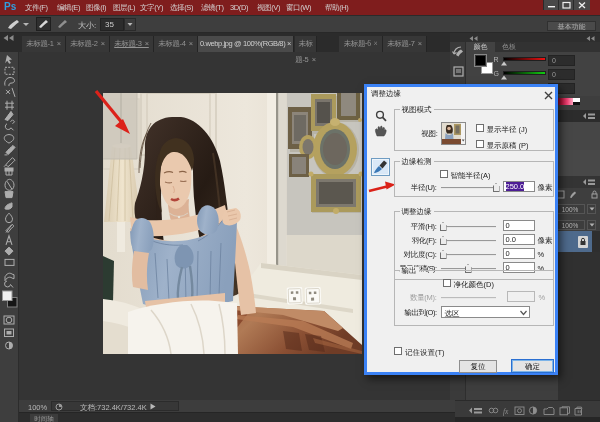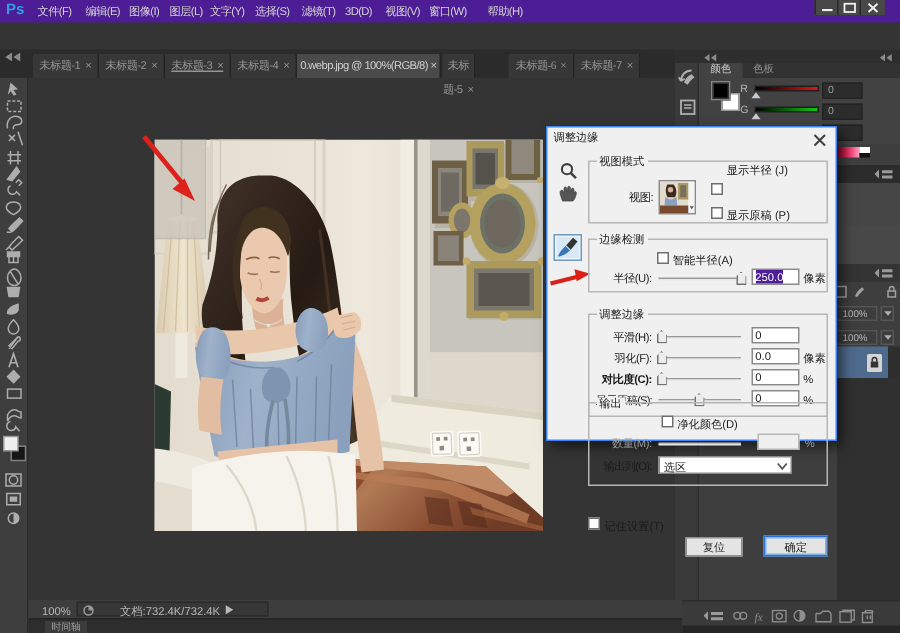--- a/index.html
+++ b/index.html
@@ -1,37 +1,37 @@
 <!DOCTYPE html>
 <html><head>
 <meta charset="utf-8">
 <style>
 html,body{margin:0;padding:0;background:#343434;}
 *{box-sizing:border-box;}
 #app{position:relative;width:600px;height:422px;background:#343434;font-family:"Liberation Sans",sans-serif;overflow:hidden;}
 .abs{position:absolute;}
-#menubar{left:0;top:0;width:600px;height:15px;background:#4c1d95;color:#d4d4d4;font-size:8px;}
+#menubar{left:0;top:0;width:600px;height:15px;background:#7f1d1d;color:#d4d4d4;font-size:8px;}
 #menubar .mi{position:absolute;top:3px;letter-spacing:-0.4px;font-size:7.5px;}
 .winbtn{position:absolute;top:0px;height:10px;background:#484848;color:#f0f0f0;text-align:center;border-left:1px solid #2a2a2a;}
 #optbar{left:0;top:15px;width:600px;height:18px;background:#3e3e3e;border-top:1px solid #2b2b2b;border-bottom:1px solid #282828;color:#c6c6c6;font-size:8px;}
 .obox{position:absolute;background:#2c2c2c;border:1px solid #222;color:#ccc;}
 #wsp{position:absolute;left:547px;top:5px;width:49px;height:10px;background:#4a4a4a;border:1px solid #303030;color:#b5b5b5;font-size:7px;line-height:9px;text-align:center;}
 #tabbar{left:0;top:33px;width:450px;height:19px;background:#2b2b2b;}
 .tab{position:absolute;top:3px;height:16px;background:#373737;border-right:1px solid #242424;color:#949494;font-size:7.5px;line-height:16px;text-align:center;letter-spacing:-0.4px;}
 .tab.active{background:#4a4a4a;color:#d0d0d0;}
 #toolbar{left:0;top:52px;width:19px;height:370px;background:#3e3e3e;border-right:1px solid #2c2c2c;}
 #statusbar{left:19px;top:400px;width:436px;height:12px;background:#3d3d3d;color:#b9b9b9;font-size:7.5px;}
 #timeline{left:19px;top:412px;width:436px;height:10px;background:#2d2d2d;border-top:1px solid #252525;}
 #tltab{position:absolute;left:11px;top:1px;width:28px;height:9px;background:#3c3c3c;color:#9d9d9d;font-size:6.5px;text-align:center;line-height:9px;}
 
 #rpanelbg{left:455px;top:33px;width:145px;height:389px;background:#3e3e3e;}
 #iconstrip{left:450px;top:33px;width:16px;height:367px;background:#3a3a3a;border-right:1px solid #2e2e2e;}
 .phead{position:absolute;background:#2e2e2e;}
 
-#dialog{left:364px;top:84px;width:194px;height:210px;background:#f0f0f0;border:1px solid #3b82f6;box-shadow:3px 4px 8px rgba(0,0,0,0.55);font-size:7.5px;color:#1a1a1a;}
+#dialog{left:364px;top:84px;width:194px;height:291px;background:#f0f0f0;border:3px solid #3b82f6;box-shadow:3px 4px 8px rgba(0,0,0,0.55);font-size:7.5px;color:#1a1a1a;}
 .group{position:absolute;border:1px solid #b6b6b6;}
 .glabel{position:absolute;top:-4.5px;left:5px;background:#f0f0f0;padding:0 2px;font-size:7.5px;color:#1a1a1a;line-height:8px;}
 .cb{position:absolute;width:8px;height:8px;background:#fff;border:1px solid #6e6e6e;}
 .dlab{position:absolute;font-size:7.5px;color:#1a1a1a;text-align:right;letter-spacing:-0.3px;}
 .track{position:absolute;height:2px;border-top:1px solid #999;border-bottom:1px solid #e8e8e8;}
 .thumb{position:absolute;width:7px;height:9px;background:#ececec;border:1px solid #707070;clip-path:polygon(50% 0,100% 38%,100% 100%,0 100%,0 38%);}
 .vbox{position:absolute;width:32px;height:11px;background:#fff;border:1px solid #8a8a8a;font-size:7.5px;line-height:9px;padding-left:2px;color:#1a1a1a;}
 .unit{position:absolute;font-size:7.5px;color:#1a1a1a;}
 .btn{position:absolute;background:#e4e4e4;border:1px solid #8f8f8f;text-align:center;font-size:7.5px;color:#1a1a1a;}
 .gray{color:#9f9f9f !important;}
@@ -243,20 +243,42 @@
           <rect x="4" y="6" width="7" height="1.4" fill="#efefef"></rect>
         </svg></div>
     <div class="winbtn" style="left:558px;width:15px;"><svg width="15" height="10">
           <rect x="4" y="2.5" width="7" height="5.5" fill="none" stroke="#efefef" stroke-width="1.2"></rect>
         </svg></div>
     <div class="winbtn" style="left:573px;width:17px;"><svg width="17" height="10">
           <path d="M5 2.5 L11 8 M11 2.5 L5 8" stroke="#efefef" stroke-width="1.3"></path>
         </svg></div>
   </div>
 
+  <div id="optbar" class="abs">
+    <svg class="abs" style="left:5px;top:2px" width="26" height="13">
+      <path d="M3 10 C5 6 9 4 12 2 L14 4 C10 7 8 9 6 11 Z" fill="#cfcfcf"></path>
+      <path d="M18 5 l3 3 l3 -3 z" fill="#b5b5b5"></path>
+    </svg>
+    <div class="abs" style="left:36px;top:1px;width:15px;height:14px;background:#2f2f2f;border:1px solid #1f1f1f;">
+      <svg width="13" height="12">
+          <path d="M2 9 C4 6 7 4 9 2 L11 4 C8 6 6 8 4 10 Z" fill="#d8d8d8"></path>
+        </svg>
+    </div>
+    <svg class="abs" style="left:56px;top:2px" width="13" height="13">
+        <path d="M2 9 C4 6 7 4 9 2 L11 4 C8 6 6 8 4 10 Z" fill="#8f8f8f"></path>
+      </svg>
+    <span class="abs" style="left:78px;top:4px;">大小:</span>
+    <div class="obox" style="left:100px;top:2px;width:24px;height:13px;line-height:12px;padding-left:4px;">35</div>
+    <div class="abs" style="left:124px;top:2px;width:12px;height:13px;background:#3c3c3c;border:1px solid #2a2a2a;">
+      <svg width="10" height="11">
+          <path d="M2.5 4 l2.5 3 l2.5 -3 z" fill="#b8b8b8"></path>
+        </svg>
+    </div>
+    <div id="wsp">基本功能</div>
+  </div>
 
   <div id="tabbar" class="abs">
     <svg class="abs" style="left:3px;top:2px" width="12" height="6">
         <path d="M5 0 L0.5 3 L5 6 Z M10.5 0 L6 3 L10.5 6 Z" fill="#8a8a8a"></path>
       </svg>
     <div class="tab" style="left:22px;width:44px;">未标题-1&nbsp;&nbsp;×</div>
     <div class="tab" style="left:66px;width:44px;">未标题-2&nbsp;&nbsp;×</div>
     <div class="tab" style="left:110px;width:44px;text-decoration:underline;">未标题-3&nbsp;&nbsp;×</div>
     <div class="tab" style="left:154px;width:44px;">未标题-4&nbsp;&nbsp;×</div>
     <div class="tab active" style="left:198px;width:96px;">0.webp.jpg @ 100%(RGB/8)&nbsp;×</div>
@@ -504,21 +526,21 @@
             <rect x="13.5" y="2.5" width="4" height="8" fill="#776f60"></rect>
             <path d="M5 2 C3.5 4 3.5 8 5 10.5 L10 10.5 C11.5 8 11 4 9 2 Z" fill="#3a2c20"></path>
             <circle cx="7" cy="5.5" r="1.8" fill="#d8b296"></circle>
             <path d="M3.5 10 C5.5 12.5 9 12.5 11 10 L11.5 16 L3 16 Z" fill="#8ba1bd"></path>
             <rect x="0" y="16" width="19" height="5" fill="#7a4a30"></rect>
             <rect x="19" y="0" width="4" height="21" fill="#f4f4f4"></rect>
             <path d="M19.8 16.5 l1.4 2 l1.4 -2 z" fill="#555"></path>
           </svg>
       </div>
       <div class="cb" style="left:81px;top:14px;"></div>
-      <div class="abs" style="left:92px;top:1px;">显示半径 (J)</div>
+      <div class="abs" style="left:92px;top:15px;">显示半径 (J)</div>
       <div class="cb" style="left:81px;top:30px;"></div>
       <div class="abs" style="left:92px;top:31px;">显示原稿 (P)</div>
     </div>
 
     <div class="group" style="left:26.5px;top:74px;width:160px;height:36px;">
       <div class="glabel">边缘检测</div>
       <div class="cb" style="left:45px;top:8px;"></div>
       <div class="abs" style="left:56px;top:9px;">智能半径(A)</div>
       <div class="dlab" style="left:8px;top:21px;width:34px;">半径(U):</div>
       <div class="track" style="left:46px;top:25px;width:55px;"></div>
@@ -531,21 +553,21 @@
       <div class="glabel">调整边缘</div>
       <div class="dlab" style="left:8px;top:10px;width:34px;">平滑(H):</div>
       <div class="track" style="left:46px;top:14px;width:55px;"></div>
       <div class="thumb" style="left:45px;top:10px;"></div>
       <div class="vbox" style="left:108px;top:8px;">0</div>
       <div class="dlab" style="left:8px;top:24px;width:34px;">羽化(F):</div>
       <div class="track" style="left:46px;top:28px;width:55px;"></div>
       <div class="thumb" style="left:45px;top:24px;"></div>
       <div class="vbox" style="left:108px;top:22px;">0.0</div>
       <div class="unit" style="left:143px;top:24px;">像素</div>
-      <div class="dlab" style="left:2px;top:38px;width:40px;font-weight:bold;">对比度(C):</div>
+      <div class="dlab" style="left:2px;top:38px;width:40px;">对比度(C):</div>
       <div class="track" style="left:46px;top:42px;width:55px;"></div>
       <div class="thumb" style="left:45px;top:38px;"></div>
       <div class="vbox" style="left:108px;top:36px;">0</div>
       <div class="unit" style="left:143px;top:38px;">%</div>
       <div class="dlab" style="left:0px;top:52px;width:42px;letter-spacing:-0.6px;">显示原稿(S):</div>
       <div class="track" style="left:46px;top:56px;width:55px;"></div>
       <div class="thumb" style="left:70px;top:52px;"></div>
       <div class="vbox" style="left:108px;top:50px;">0</div>
       <div class="unit" style="left:143px;top:52px;">%</div>
     </div>

